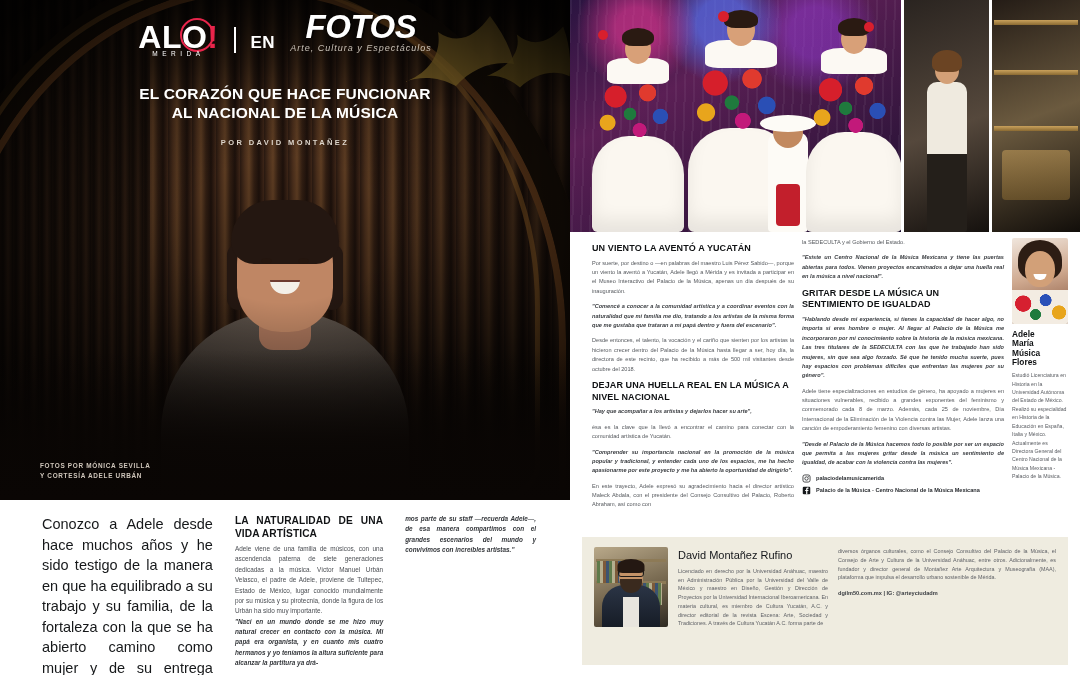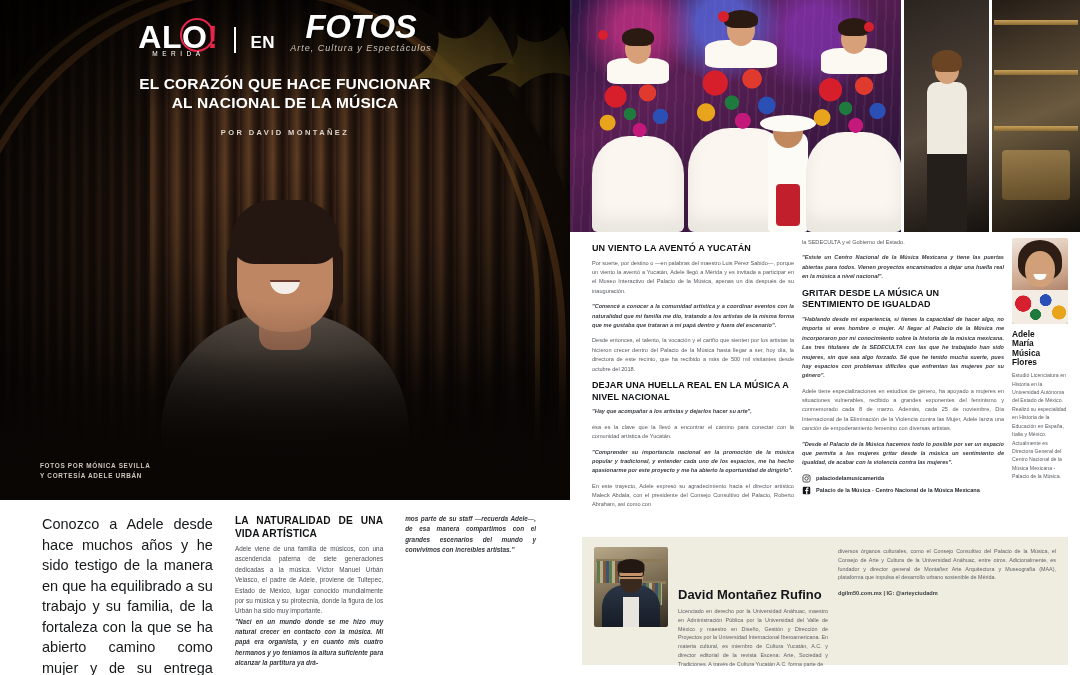--- a/index.html
+++ b/index.html
@@ -65,21 +65,21 @@
   .alo-sub{position:absolute;left:14px;top:30px;font-size:6.5px;letter-spacing:4.5px;color:#ffffff;font-weight:400;}
   .mast-en{font-size:17px;font-weight:700;color:#ffffff;letter-spacing:.5px;margin-top:21px;}
   .mast-escena{font-size:33px;font-weight:800;color:#ffffff;letter-spacing:-.5px;font-style:italic;
     text-shadow:2px 0 0 rgba(0,0,0,.55);}
   .mast-script{margin-top:-3px;font-size:9px;color:#efe7dc;font-style:italic;opacity:.8;letter-spacing:1px;}
   .mast-div{width:2px;height:26px;background:#fff;}
 
   .kicker-wrap{position:absolute;left:0;top:72px;width:570px;text-align:center;z-index:6;}
   .headline{font-size:45px;font-weight:800;color:#ee2a55;letter-spacing:-.5px;line-height:1;
     text-shadow:0 2px 10px rgba(0,0,0,.6);}
-  .subhead{margin-top:2px;font-size:15.5px;font-weight:700;color:#ffffff;line-height:1.25;letter-spacing:.2px;}
+  .subhead{margin-top:12px;font-size:15.5px;font-weight:700;color:#ffffff;line-height:1.25;letter-spacing:.2px;}
   .byline{margin-top:15px;font-size:7.5px;font-weight:700;color:#ded6cc;letter-spacing:2.4px;}
 
   .photocredit{position:absolute;left:40px;bottom:18px;z-index:6;
     font-size:6.4px;font-weight:700;color:#cfc6bb;letter-spacing:.7px;line-height:1.65;}
 
   
   .left-body{position:absolute;left:0;top:500px;width:570px;height:175px;background:#ffffff;
     display:flex;padding:14px 34px 0 42px;box-sizing:border-box;gap:22px;}
   .lb-col{box-sizing:border-box;}
   .lb-col.a{width:196px;}
@@ -174,21 +174,21 @@
     background:linear-gradient(180deg,#2b3546 0%,#161c26 100%);border-radius:22px 22px 0 0;}
   .au-shirt{position:absolute;left:50%;bottom:0;transform:translateX(-50%);width:16px;height:30px;background:#e8e5de;}
   .au-head{position:absolute;left:50%;bottom:36px;transform:translateX(-50%);width:24px;height:27px;background:#c39267;border-radius:50%;}
   .au-hair{position:absolute;left:50%;bottom:54px;transform:translateX(-50%);width:27px;height:14px;background:#241812;border-radius:50% 50% 20% 20%;}
   .au-beard{position:absolute;left:50%;bottom:34px;transform:translateX(-50%);width:22px;height:14px;background:#3a2a1e;border-radius:0 0 12px 12px;}
   .au-glass{position:absolute;left:50%;bottom:50px;transform:translateX(-50%);width:24px;height:6px;border:1px solid #1d1a18;border-radius:3px;}
   .au-cols{display:flex;gap:10px;flex:1;}
   .au-col{font-size:5.4px;line-height:1.62;color:#5f6166;text-align:justify;}
   .au-col.c1{width:150px;}
   .au-col.c3{width:auto;flex:1;}
-  .au-name{font-size:13px;font-weight:700;color:#14161a;margin-bottom:2px;margin-top:37px;}
+  .au-name{font-size:11px;font-weight:400;color:#14161a;margin-bottom:2px;}
   .au-link{font-size:5.6px;color:#3a3d42;font-weight:700;margin-top:7px;}
 </style>
 </head>
 <body>
 
 <div class="spread">
 
   <div class="left-page">
 
     <div class="hero">

